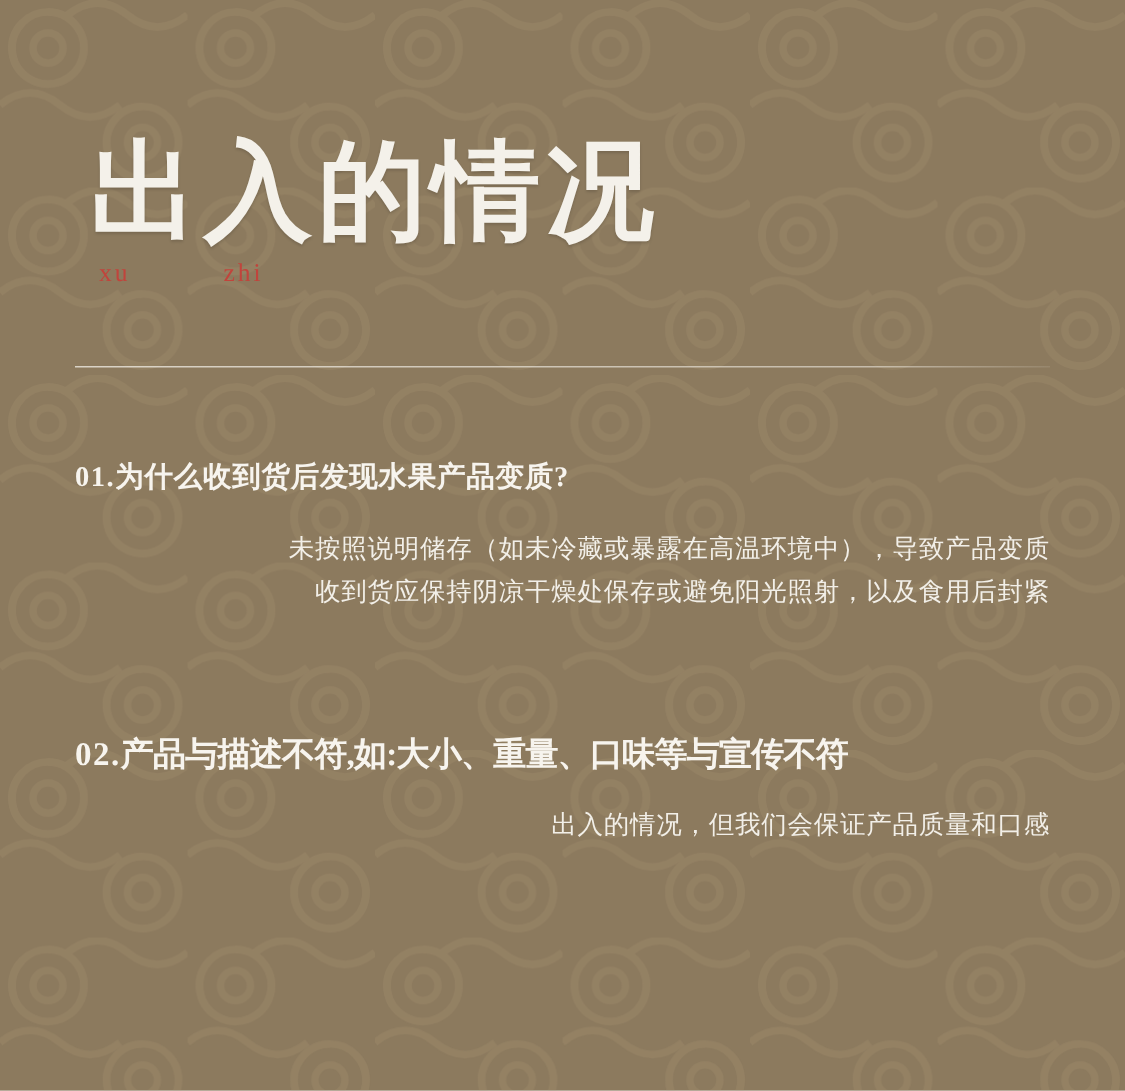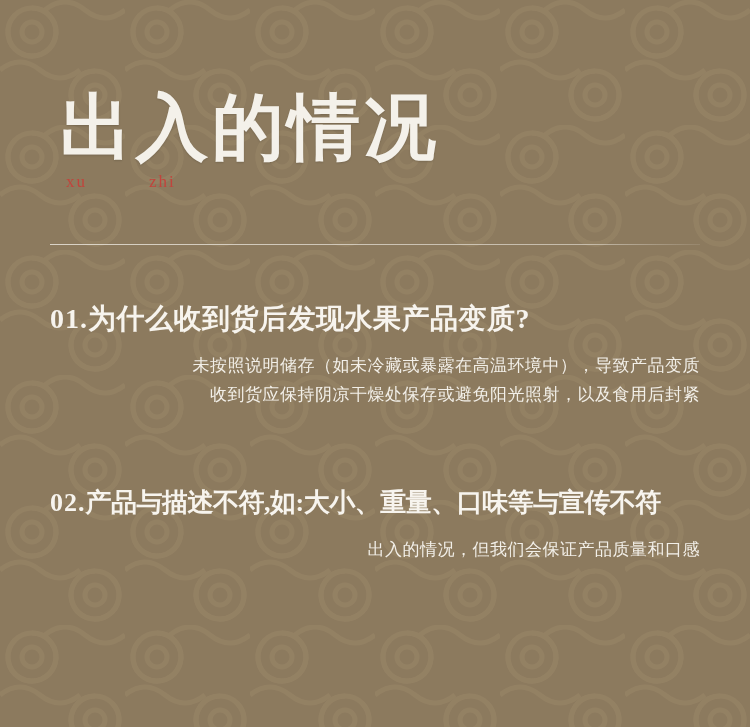--- a/index.html
+++ b/index.html
@@ -86,27 +86,27 @@
     color: #f7f4ee;
     margin: 0 0 16px 0;
     white-space: nowrap;
   }
 
   .section-heading .num {
     letter-spacing: 1px;
   }
 
   .s1 .section-heading {
-    font-size: 28px;
+    font-size: 19px;
     line-height: 32px;
     letter-spacing: 0.5px;
   }
 
   .s2 .section-heading {
-    font-size: 26px;
+    font-size: 22px;
     line-height: 32px;
     letter-spacing: -0.5px;
   }
 
   .body-line {
     font-family: "Liberation Sans", sans-serif;
     font-size: 17px;
     line-height: 29px;
     color: #f2efe8;
     letter-spacing: 0.5px;

